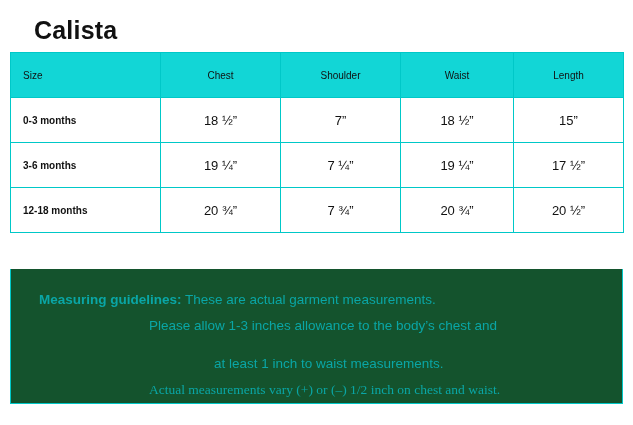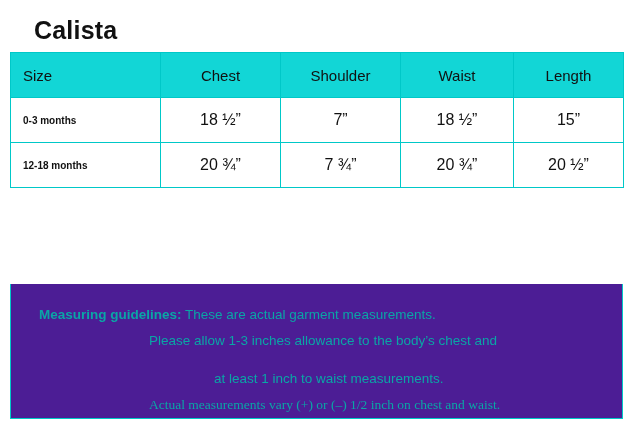--- a/index.html
+++ b/index.html
@@ -35,21 +35,21 @@
     top: 52px;
     width: 613px;
     border-collapse: collapse;
     table-layout: fixed;
   }
   .sizechart th, .sizechart td {
     border: 1px solid #00c8c8;
     padding: 0;
     height: 44px;
     vertical-align: middle;
-    font-size: 15px;
+    font-size: 10px;
   }
   thead th {
     background: #12d6d6;
     color: #111111;
     font-weight: normal;
     font-size: 16px;
   }
   thead th.size-head {
     text-align: left;
     padding-left: 12px;
@@ -60,39 +60,39 @@
   }
   tbody td.size-cell {
     text-align: left;
     padding-left: 12px;
     font-weight: bold;
     font-size: 10px;
     color: #111111;
   }
   tbody td.val-cell {
     text-align: center;
-    font-size: 16px;
+    font-size: 13px;
     color: #111111;
   }
   .col-size { width: 150px; }
   .col-chest { width: 120px; }
   .col-shoulder { width: 120px; }
   .col-waist { width: 113px; }
   .col-length { width: 110px; }
 
   .notes {
     position: absolute;
     left: 10px;
-    top: 284px;
+    top: 269px;
     width: 613px;
     height: 135px;
     box-sizing: border-box;
     border: 1px solid #00c8c8;
     border-top: none;
-    background: #4c1d95;
+    background: #14532d;
   }
   .notes-inner {
     padding: 18px 20px 0 28px;
   }
   .note-line {
     color: #0aa6a6;
     font-size: 13.5px;
     line-height: 26px;
     white-space: nowrap;
   }
@@ -131,20 +131,27 @@
     </thead>
     <tbody>
       <tr>
         <td class="size-cell">0-3 months</td>
         <td class="val-cell">18 ½”</td>
         <td class="val-cell">7”</td>
         <td class="val-cell">18 ½”</td>
         <td class="val-cell">15”</td>
       </tr>
       <tr>
+        <td class="size-cell">3-6 months</td>
+        <td class="val-cell">19 ¼”</td>
+        <td class="val-cell">7 ¼”</td>
+        <td class="val-cell">19 ¼”</td>
+        <td class="val-cell">17 ½”</td>
+      </tr>
+      <tr>
         <td class="size-cell">12-18 months</td>
         <td class="val-cell">20 ¾”</td>
         <td class="val-cell">7 ¾”</td>
         <td class="val-cell">20 ¾”</td>
         <td class="val-cell">20 ½”</td>
       </tr>
     </tbody>
   </table>
 
   <div class="notes">

